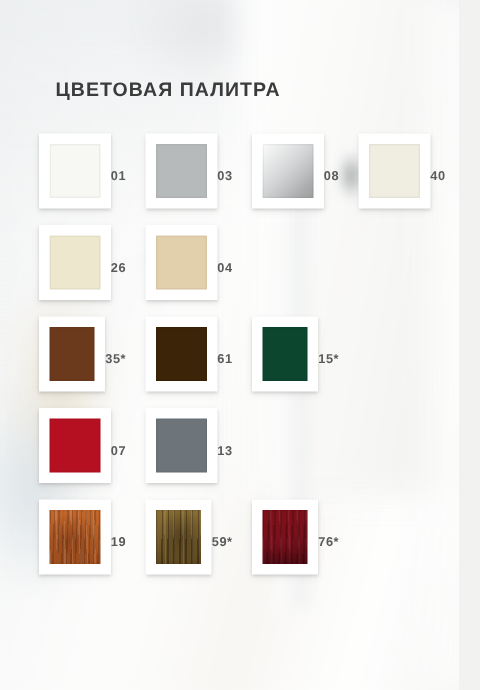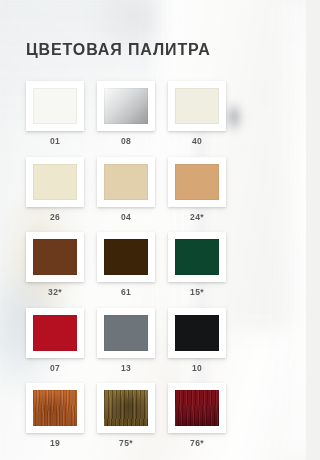--- a/index.html
+++ b/index.html
@@ -32,27 +32,27 @@
       filter:blur(9px);}
   .b-dark{position:absolute;left:74%;top:22%;width:5%;height:7%;
       background:radial-gradient(ellipse at 50% 50%,rgba(70,78,86,.55),rgba(150,155,160,0) 72%);
       filter:blur(4px);}
   .b-sheen{position:absolute;right:-4%;top:0;width:18%;height:100%;
       background:linear-gradient(90deg,rgba(255,255,255,0),rgba(255,255,255,.85));filter:blur(8px);}
 
   
   #content{position:relative;z-index:2;padding:0 26px;}
   #page-title{
-    margin:0;padding:42px 0 0 0;
-    font-size:16px;font-weight:700;line-height:1;
+    margin:11px;padding:42px 0 0 0;
+    font-size:13px;font-weight:700;line-height:1;
     letter-spacing:.055em;color:#3b3b3b;white-space:nowrap;
   }
   .palette{margin-top:23px;}
   .row{display:flex;gap:13px;margin-bottom:11px;}
-  .cell{width:58px;display:flex;flex-direction:column;align-items:center;}
+  .cell{width:58px;display:flex;flex-direction:row;align-items:center;}
   .card{
     width:58px;height:50px;box-sizing:border-box;
     background:#ffffff;padding:7px 7px 7px 7px;
     box-shadow:0 1px 2px rgba(90,90,90,.22), 0 2px 5px rgba(90,90,90,.10);
   }
   .chip{width:100%;height:100%;box-sizing:border-box;
         box-shadow:inset 0 0 0 1px rgba(0,0,0,.045);}
   .chip.woodA{
     background:
       repeating-linear-gradient(92deg, rgba(0,0,0,.16) 0 1px, rgba(0,0,0,0) 1px 3px),
@@ -103,20 +103,26 @@
   <div class="palette" id="palette-grid">
       <div class="row">
         <div class="cell">
           <div class="card">
             <div class="chip" style="background: rgb(247, 247, 244);"></div>
           </div>
           <div class="label">01</div>
         </div>
         <div class="cell">
           <div class="card">
+            <div class="chip" style="background: rgb(182, 186, 187);"></div>
+          </div>
+          <div class="label">03</div>
+        </div>
+        <div class="cell">
+          <div class="card">
             <div class="chip metal"></div>
           </div>
           <div class="label">08</div>
         </div>
         <div class="cell">
           <div class="card">
             <div class="chip" style="background: rgb(239, 238, 224);"></div>
           </div>
           <div class="label">40</div>
         </div>
@@ -127,33 +133,27 @@
             <div class="chip" style="background: rgb(237, 231, 206);"></div>
           </div>
           <div class="label">26</div>
         </div>
         <div class="cell">
           <div class="card">
             <div class="chip" style="background: rgb(226, 207, 172);"></div>
           </div>
           <div class="label">04</div>
         </div>
-        <div class="cell">
-          <div class="card">
-            <div class="chip" style="background: rgb(214, 167, 117);"></div>
-          </div>
-          <div class="label">24*</div>
-        </div>
       </div>
       <div class="row">
         <div class="cell">
           <div class="card">
             <div class="chip" style="background: rgb(107, 58, 28);"></div>
           </div>
-          <div class="label">32*</div>
+          <div class="label">35*</div>
         </div>
         <div class="cell">
           <div class="card">
             <div class="chip" style="background: rgb(59, 36, 8);"></div>
           </div>
           <div class="label">61</div>
         </div>
         <div class="cell">
           <div class="card">
             <div class="chip" style="background: rgb(12, 70, 47);"></div>
@@ -167,39 +167,33 @@
             <div class="chip" style="background: rgb(181, 15, 34);"></div>
           </div>
           <div class="label">07</div>
         </div>
         <div class="cell">
           <div class="card">
             <div class="chip" style="background: rgb(109, 117, 123);"></div>
           </div>
           <div class="label">13</div>
         </div>
-        <div class="cell">
-          <div class="card">
-            <div class="chip" style="background: rgb(20, 21, 22);"></div>
-          </div>
-          <div class="label">10</div>
-        </div>
       </div>
       <div class="row">
         <div class="cell">
           <div class="card">
             <div class="chip woodA"></div>
           </div>
           <div class="label">19</div>
         </div>
         <div class="cell">
           <div class="card">
             <div class="chip woodB"></div>
           </div>
-          <div class="label">75*</div>
+          <div class="label">59*</div>
         </div>
         <div class="cell">
           <div class="card">
             <div class="chip woodC"></div>
           </div>
           <div class="label">76*</div>
         </div>
       </div>
     </div>
 </div>

